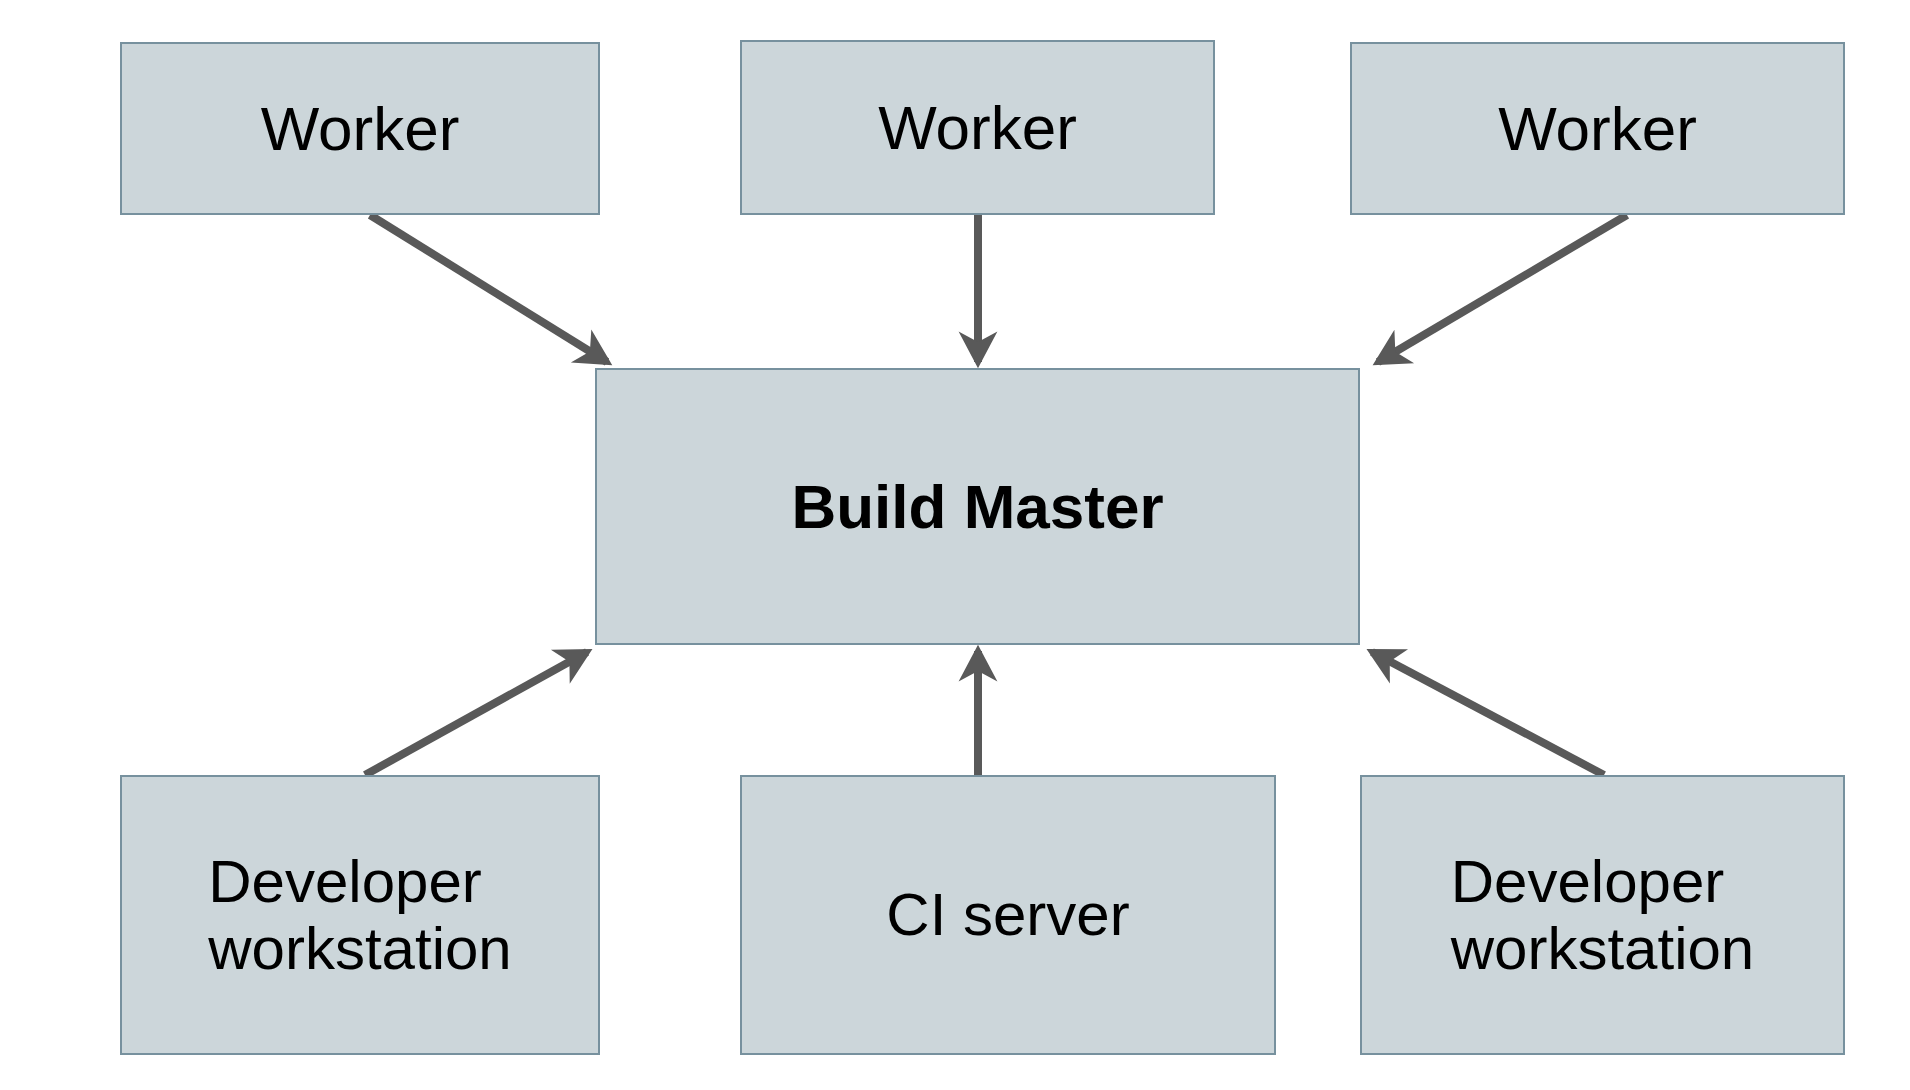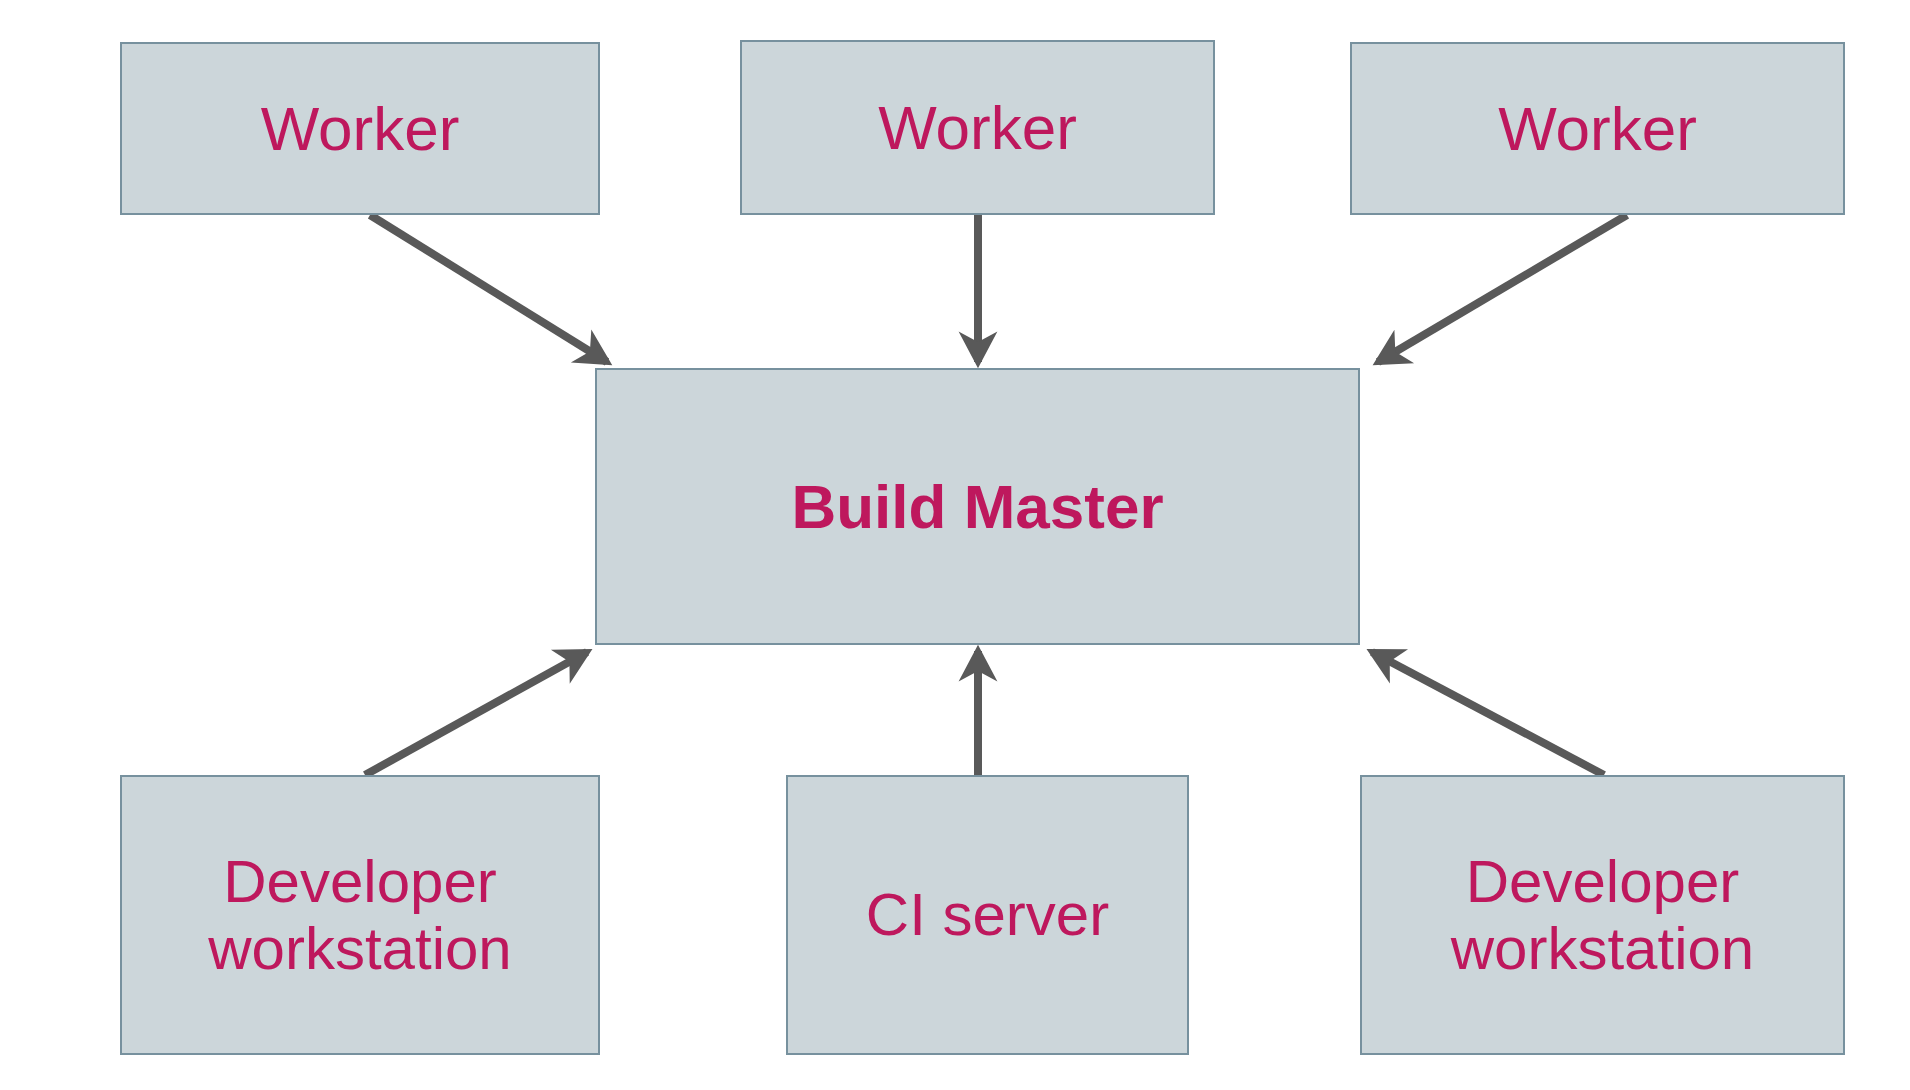--- a/index.html
+++ b/index.html
@@ -16,22 +16,21 @@
     font-family: "Liberation Sans", "DejaVu Sans", sans-serif;
   }
   .node {
     position: absolute;
     box-sizing: border-box;
     background: #ccd6da;
     border: 2px solid #77919e;
     display: flex;
     align-items: center;
     justify-content: center;
-    text-align: center;
-    color: #be185d;
+    color: #000000;
     line-height: 1.12;
     z-index: 2;
   }
   .node-label {
     display: block;
     white-space: pre-line;
     padding: 0 6px;
   }
   #edges {
     position: absolute;
@@ -42,21 +41,21 @@
     z-index: 1;
     pointer-events: none;
   }
 
   
   .n-worker-left   { left: 120px;  top: 42px;  width: 480px; height: 173px; font-size: 62px; }
   .n-worker-mid    { left: 740px;  top: 40px;  width: 475px; height: 175px; font-size: 62px; }
   .n-worker-right  { left: 1350px; top: 42px;  width: 495px; height: 173px; font-size: 62px; }
   .n-build-master  { left: 595px;  top: 368px; width: 765px; height: 277px; font-size: 62px; font-weight: bold; }
   .n-dev-left      { left: 120px;  top: 775px; width: 480px; height: 280px; font-size: 60px; }
-  .n-ci-server     { left: 740px;  top: 775px; width: 403px; height: 280px; font-size: 60px; margin-left: 46px; }
+  .n-ci-server     { left: 740px;  top: 775px; width: 536px; height: 280px; font-size: 60px; }
   .n-dev-right     { left: 1360px; top: 775px; width: 485px; height: 280px; font-size: 60px; }
 </style>
 </head>
 <body>
 
 <div id="canvas">
 
   <svg id="edges" viewBox="0 0 1910 1090" width="1910" height="1090" xmlns="http://www.w3.org/2000/svg">
     <defs>
       <marker id="arrowhead" viewBox="0 0 12 12" refX="9.2" refY="6" markerWidth="5.2" markerHeight="5.2" orient="auto-start-reverse">

